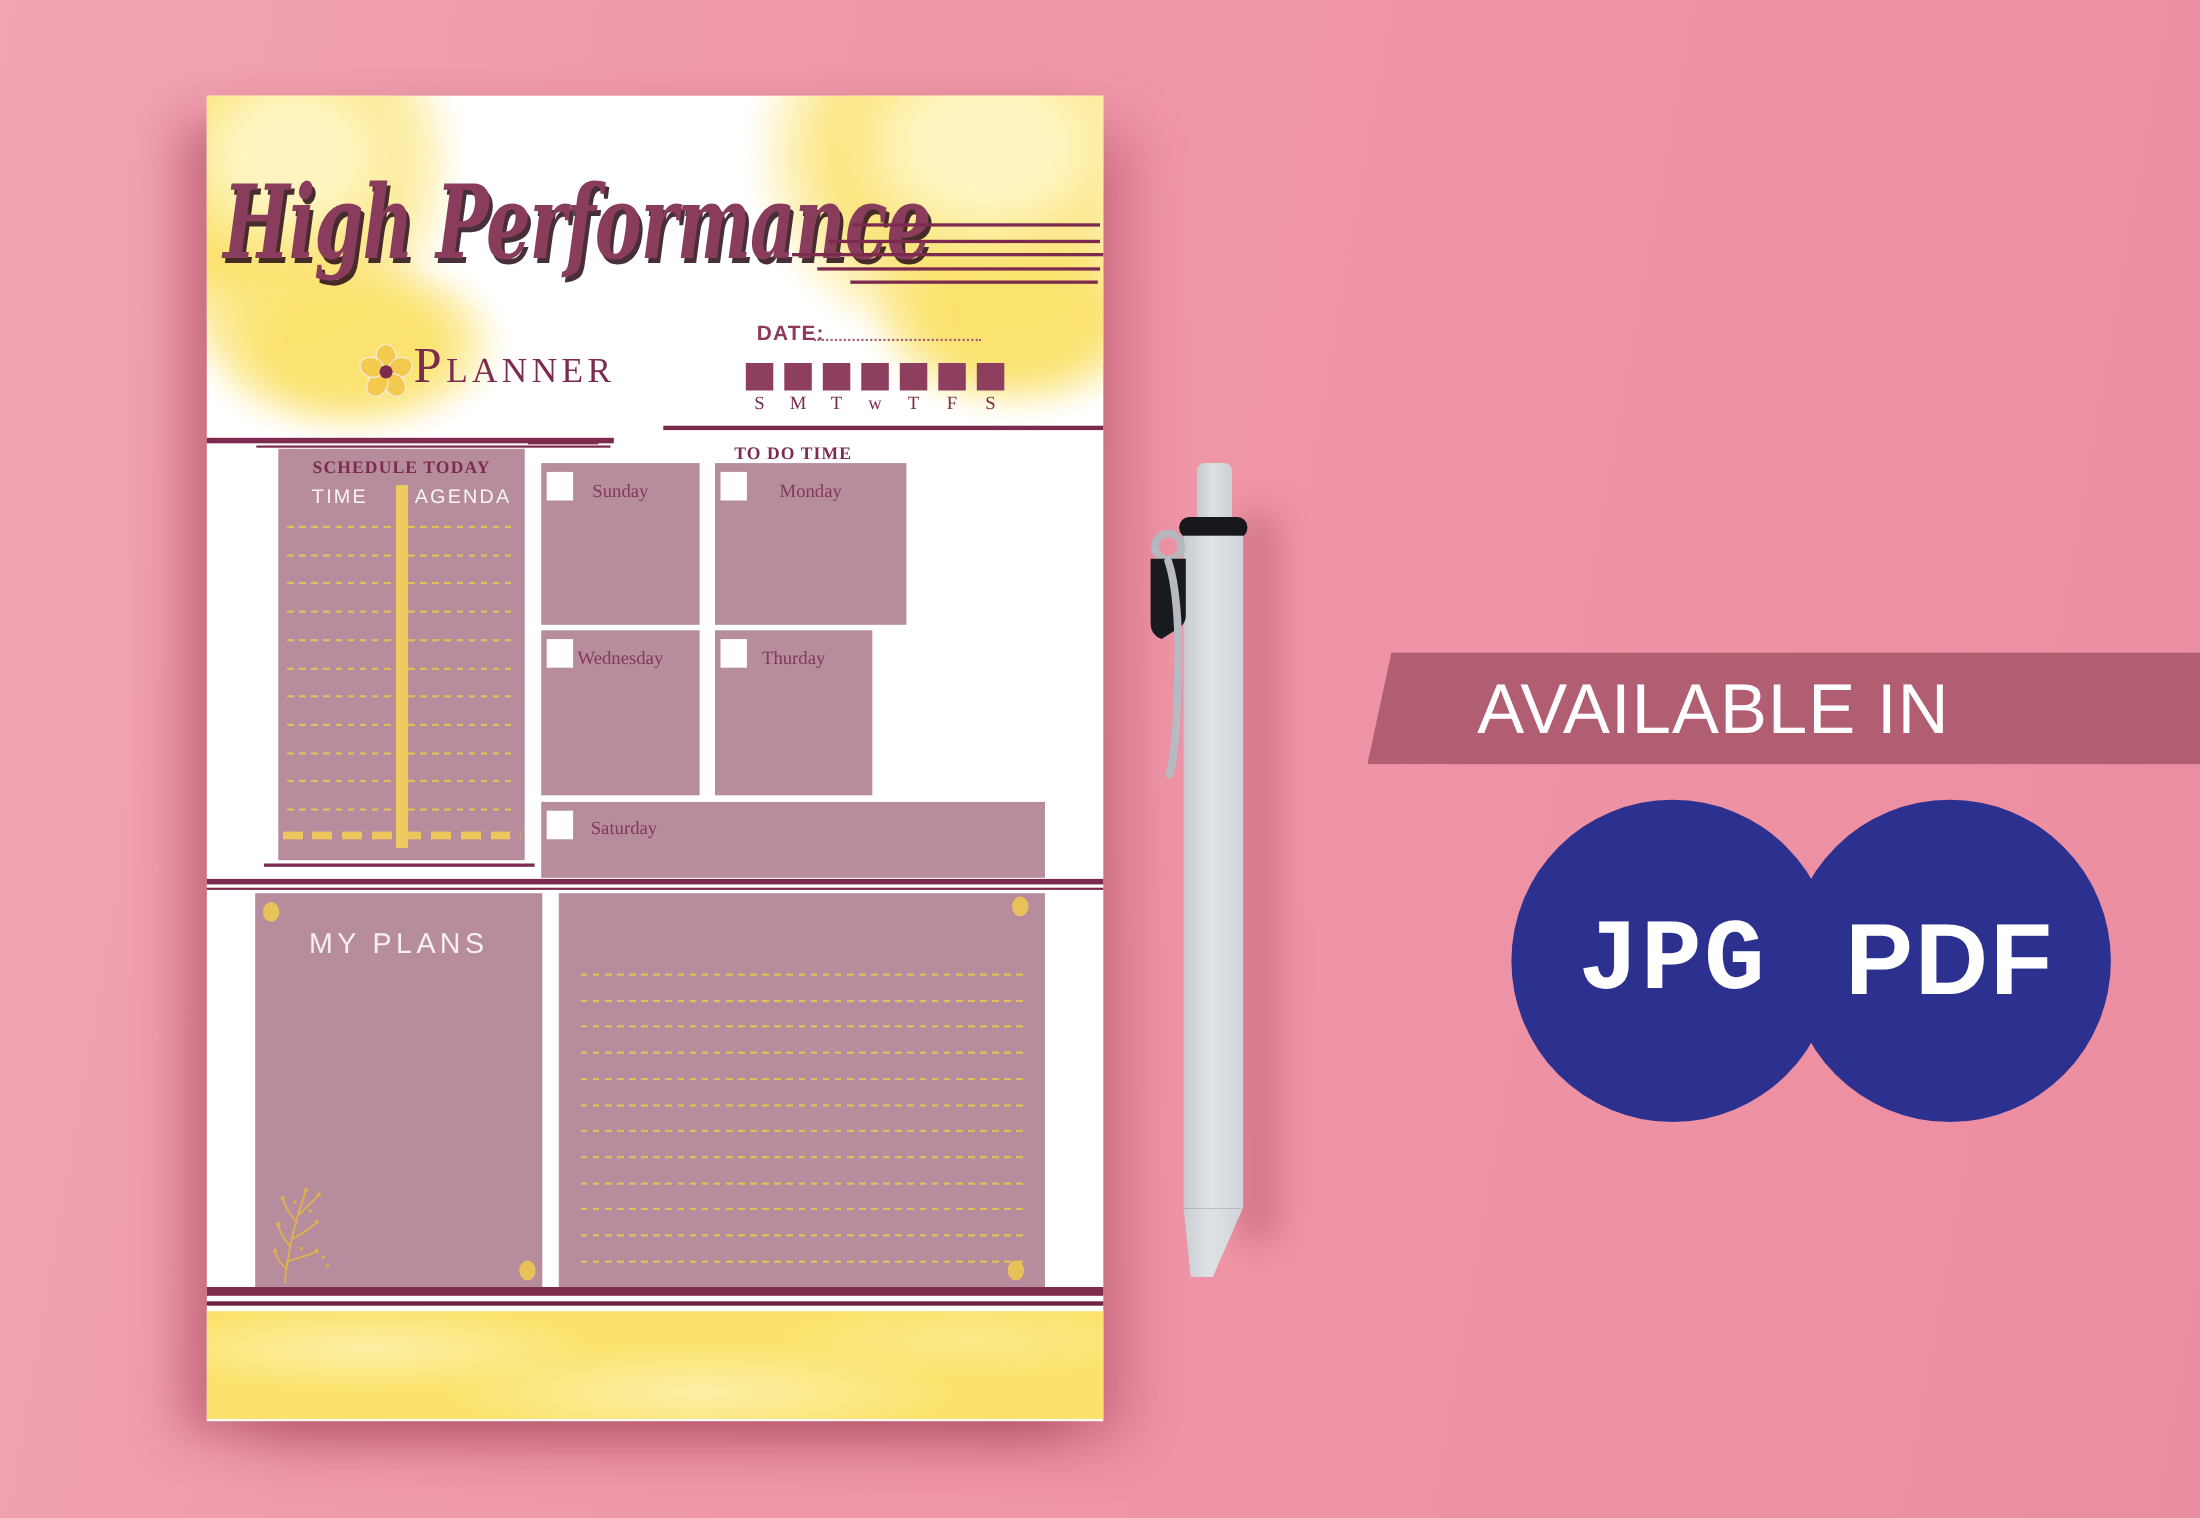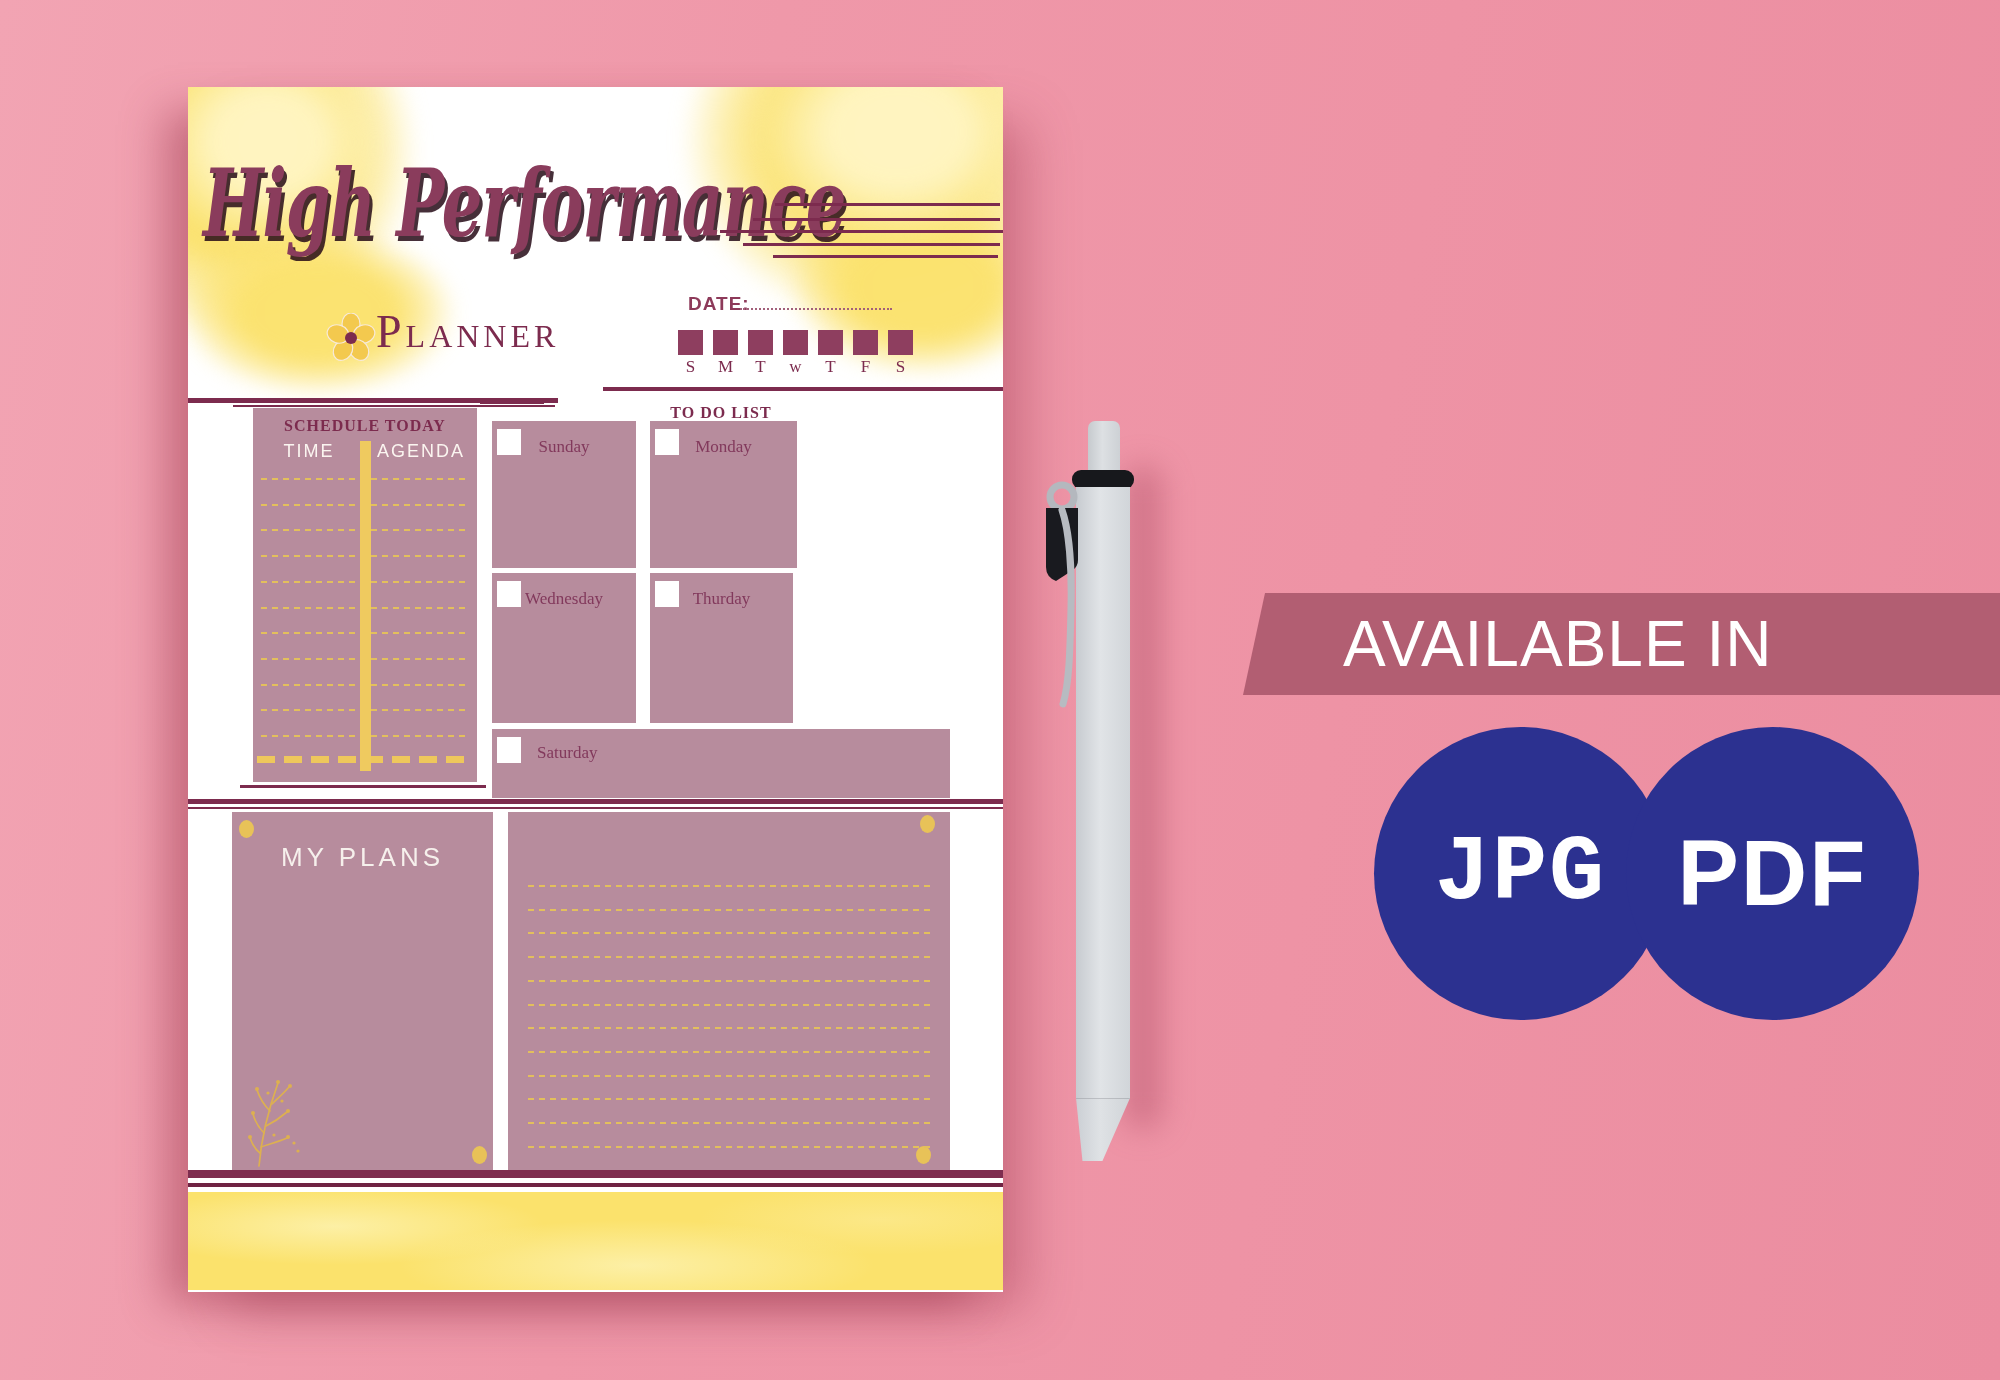--- a/index.html
+++ b/index.html
@@ -195,27 +195,27 @@
         <div class="dash-line" style="top: 172.8px;"></div>
         <div class="dash-line" style="top: 198.5px;"></div>
         <div class="dash-line" style="top: 224.2px;"></div>
         <div class="dash-line" style="top: 249.9px;"></div>
         <div class="dash-line" style="top: 275.6px;"></div>
         <div class="dash-line" style="top: 301.3px;"></div>
         <div class="dash-line" style="top: 327px;"></div>
       </div>
     <div class="sched-underline"></div>
 
-    <div class="todo-title">TO DO LIST</div>
+    <div class="todo-title">TO DO TIME</div>
 
     <div class="daybox" style="left:304px;top:334px;width:144px;height:147px;">
       <div class="daycheck"></div>
       <div class="daylabel">Sunday</div>
     </div>
-    <div class="daybox" style="left:462px;top:334px;width:147px;height:147px;">
+    <div class="daybox" style="left:462px;top:334px;width:131px;height:147px;padding-left:43px;">
       <div class="daycheck"></div>
       <div class="daylabel">Monday</div>
     </div>
     <div class="daybox" style="left:304px;top:486px;width:144px;height:150px;">
       <div class="daycheck"></div>
       <div class="daylabel">Wednesday</div>
     </div>
     <div class="daybox" style="left:462px;top:486px;width:143px;height:150px;">
       <div class="daycheck"></div>
       <div class="daylabel">Thurday</div>

